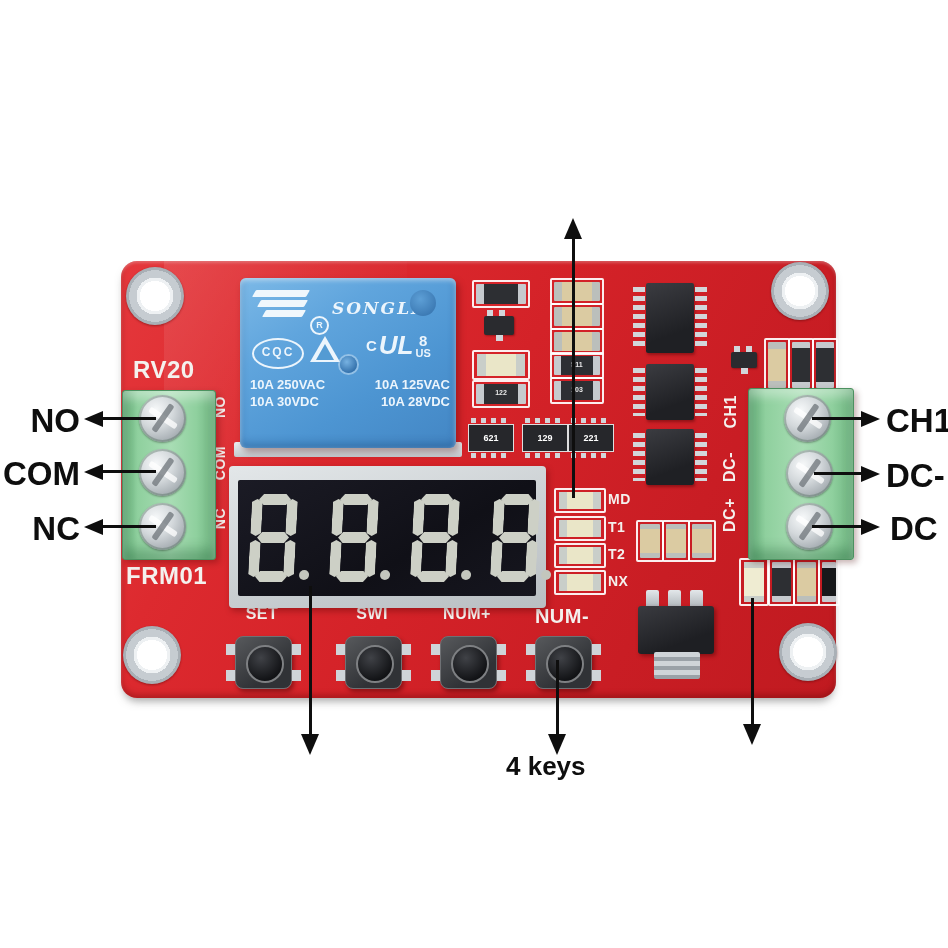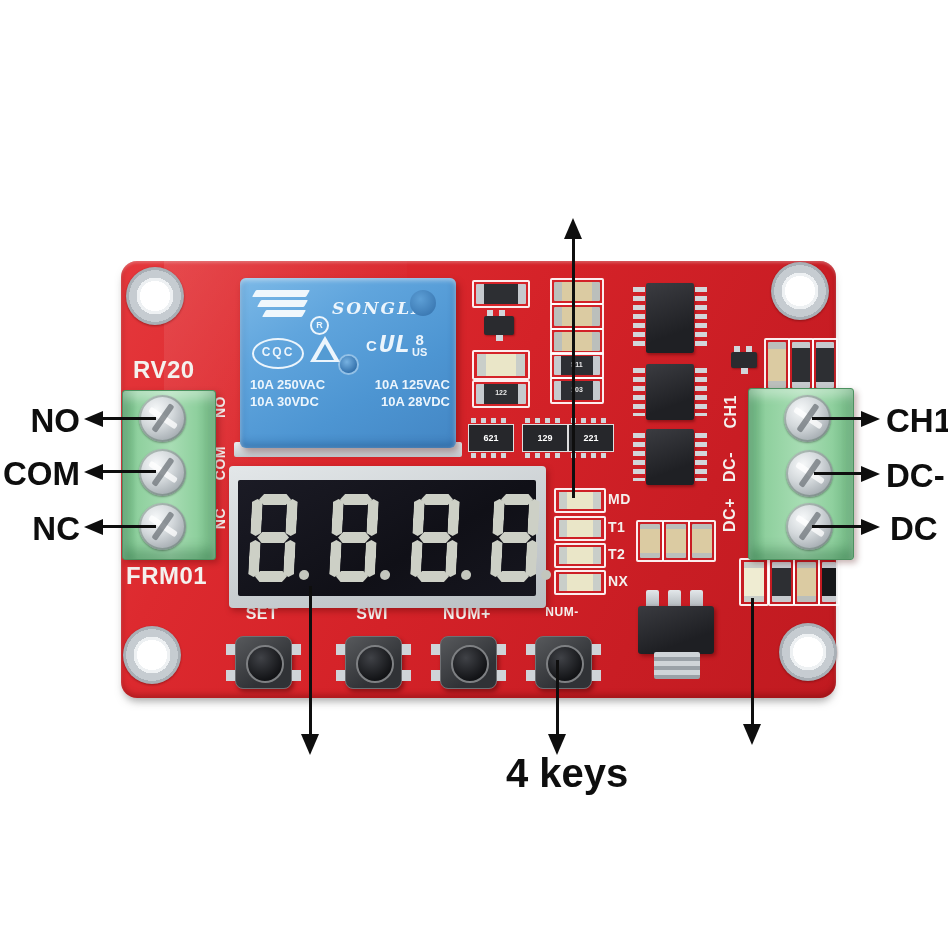--- a/index.html
+++ b/index.html
@@ -38,21 +38,21 @@
   .vent{position:absolute;left:170px;top:12px;width:26px;height:26px;border-radius:50%;
         background:radial-gradient(circle at 40% 35%,#5d9fd6,#3c7ab4 75%);}
   .cqc{position:absolute;left:12px;top:60px;width:48px;height:27px;border:2.5px solid #ecf5fc;border-radius:50%;
         text-align:center;font-weight:bold;font-size:12px;line-height:25px;letter-spacing:2px;}
   .tri{position:absolute;left:70px;top:58px;width:0;height:0;border-left:15px solid transparent;
         border-right:15px solid transparent;border-bottom:26px solid #ecf5fc;}
   .tri::after{content:"";position:absolute;left:-9px;top:8px;border-left:9px solid transparent;
         border-right:9px solid transparent;border-bottom:16px solid #549bd3;}
   .ulgrp{position:absolute;left:126px;top:52px;display:flex;align-items:center;gap:2px;}
   .ul-c{font-weight:bold;font-size:15px;}
-  .ul-m{font-family:Liberation Mono, monospace;font-style:italic;font-weight:bold;font-size:26px;}
+  .ul-m{font-family:Liberation Sans, sans-serif;font-style:italic;font-weight:bold;font-size:26px;}
   .ul-col{display:flex;flex-direction:column;align-items:center;line-height:1;}
   .ul-8{font-weight:bold;font-size:15px;}
   .ul-us{font-weight:bold;font-size:11px;}
   .ratings{position:absolute;left:8px;width:200px;display:flex;justify-content:space-between;
         font-weight:bold;font-size:13px;padding:0 2px;white-space:nowrap;}
   .relay-model{position:absolute;left:8px;top:135px;width:200px;text-align:center;
         font-weight:bold;font-size:19px;letter-spacing:.5px;}
   .cdot{position:absolute;left:100px;top:78px;width:17px;height:17px;border-radius:50%;
         background:radial-gradient(circle at 40% 35%,#77b2e2,#2e6ba6 80%);box-shadow:0 0 0 2px rgba(210,230,245,.5);}
 
@@ -259,21 +259,21 @@
       <div class="ledbody"></div>
     </div>
   <div class="silk" style="left:608px;top:491px;font-size:14px;">MD</div>
   <div class="silk" style="left:608px;top:519px;font-size:14px;">T1</div>
   <div class="silk" style="left:608px;top:546px;font-size:14px;">T2</div>
   <div class="silk" style="left:608px;top:573px;font-size:14px;">NX</div>
 
   <div class="silk" style="left:227px;top:605px;width:70px;text-align:center;font-size:16px;">SET</div>
   <div class="silk" style="left:337px;top:605px;width:70px;text-align:center;font-size:16px;">SWI</div>
   <div class="silk" style="left:432px;top:605px;width:70px;text-align:center;font-size:16px;">NUM+</div>
-  <div class="silk" style="left:527px;top:605px;width:70px;text-align:center;font-size:12px;">NUM-</div>
+  <div class="silk" style="left:527px;top:605px;width:70px;text-align:center;font-size:20px;">NUM-</div>
   <div class="btn" style="left:235px;top:636px;">
       <div class="btncap"></div>
     </div>
   <div class="btn" style="left:345px;top:636px;">
       <div class="btncap"></div>
     </div>
   <div class="btn" style="left:440px;top:636px;">
       <div class="btncap"></div>
     </div>
   <div class="btn" style="left:535px;top:636px;">
@@ -375,20 +375,20 @@
   <div class="hline" style="left:814px;top:472px;width:48px;"></div>
   <div class="ah ah-right" style="left:861px;top:466px;"></div>
   <div class="hline" style="left:812px;top:525px;width:50px;"></div>
   <div class="ah ah-right" style="left:861px;top:519px;"></div>
 
   <div class="ann" style="left:155px;top:748px;width:300px;text-align:center;font-size:30px;line-height:27px;">
   </div>
   <div class="vline" style="left:309px;top:586px;height:150px;"></div>
   <div class="ah ah-down" style="left:301px;top:734px;"></div>
 
-  <div class="ann" style="left:506px;top:751px;font-size:40px;">4 keys</div>
+  <div class="ann" style="left:506px;top:751px;font-size:26px;">4 keys</div>
   <div class="vline" style="left:556px;top:660px;height:76px;"></div>
   <div class="ah ah-down" style="left:548px;top:734px;"></div>
 
   <div class="vline" style="left:751px;top:598px;height:128px;"></div>
   <div class="ah ah-down" style="left:743px;top:724px;"></div>
 
 </div>
 
 </body></html>

